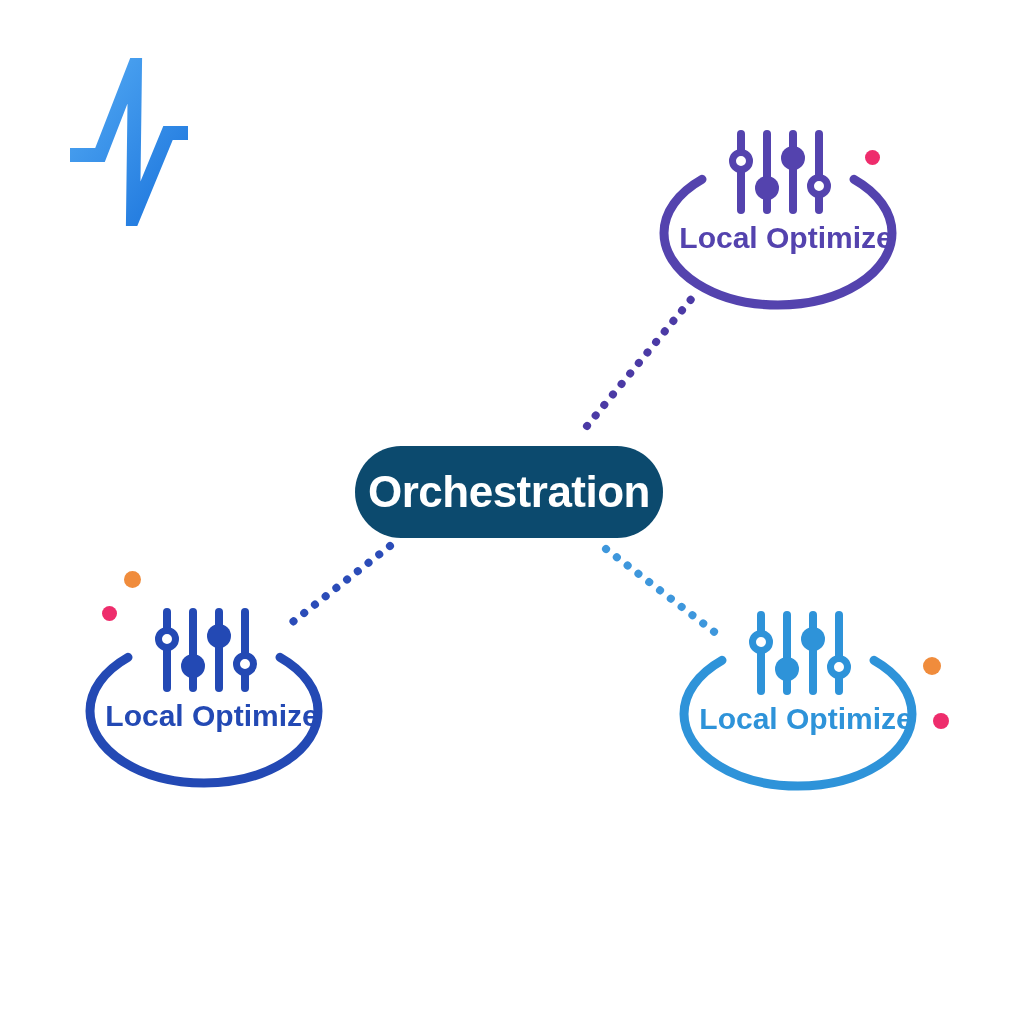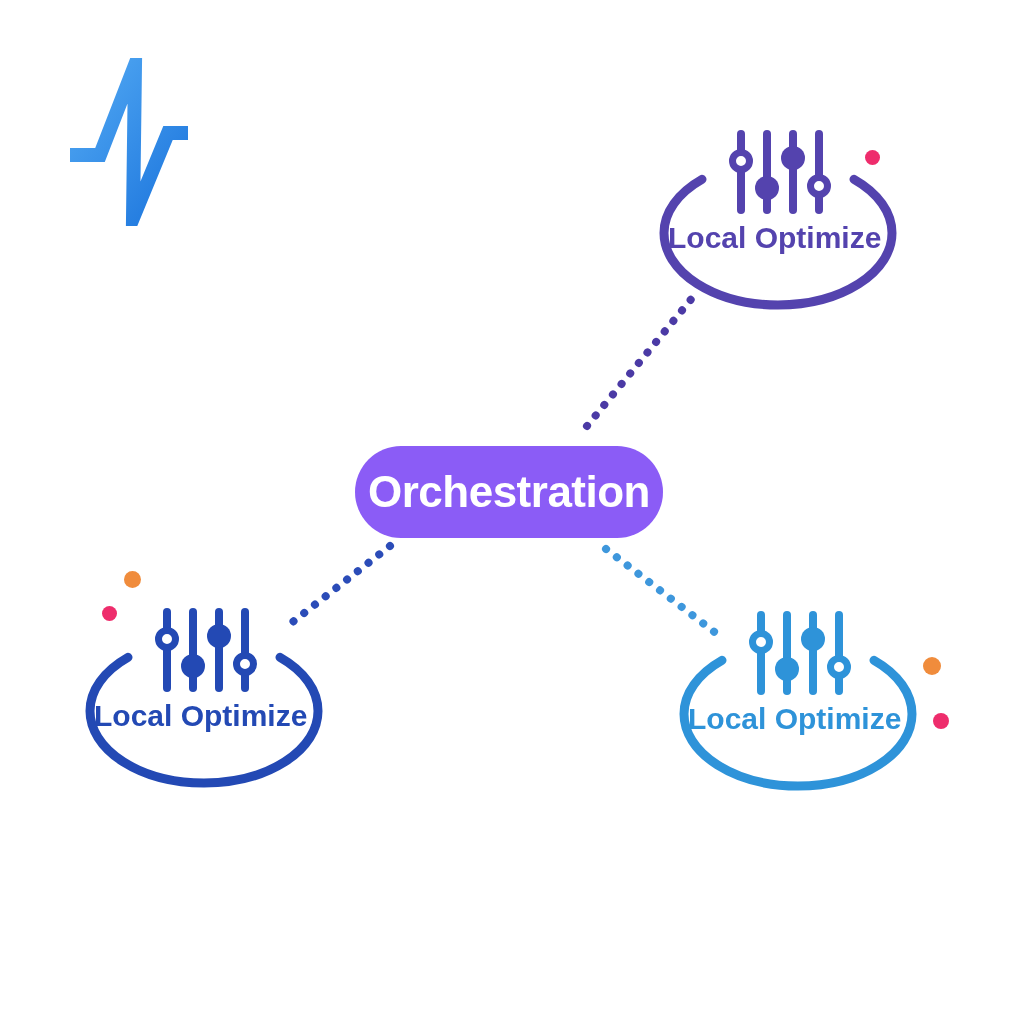--- a/index.html
+++ b/index.html
@@ -7,35 +7,35 @@
     position:relative;width:1024px;height:1024px;background:#ffffff;
     font-family:"Liberation Sans",sans-serif;overflow:hidden;
   }
   
   .logo{position:absolute;left:66px;top:58px;width:126px;height:168px;}
   
   .connectors{position:absolute;left:0;top:0;width:1024px;height:1024px;}
   
   .pill{
     position:absolute;left:355px;top:446px;width:308px;height:92px;
-    background:#8b5cf6;border-radius:46px;
+    background:#0c4a6e;border-radius:46px;
     display:flex;align-items:center;justify-content:center;
   }
   .pill-label{
     color:#ffffff;font-size:44px;font-weight:bold;letter-spacing:-0.5px;
   }
   
   .node{position:absolute;width:252px;height:172px;}
   .node-purple{color:#5443ae;}
   .node-blue{color:#2349b4;}
   .node-lightblue{color:#2e93d9;}
   .node .ring{position:absolute;left:0;top:0;width:252px;height:172px;}
   .node .sliders{position:absolute;left:76px;top:-14px;width:104px;height:84px;}
   .node-label{
-    position:absolute;left:16px;right:0;top:77px;
+    position:absolute;left:16px;right:0;top:77px;text-align:center;
     font-size:30px;font-weight:bold;color:currentColor;white-space:nowrap;
   }
   
   .dot{position:absolute;border-radius:50%;}
   .dot-orange{background:#f08c3c;}
   .dot-pink{background:#ee2d6c;}
   .dot-tr-pink{left:865px;top:150px;width:15px;height:15px;}
   .dot-bl-orange{left:124px;top:571px;width:17px;height:17px;}
   .dot-bl-pink{left:102px;top:606px;width:15px;height:15px;}
   .dot-br-orange{left:923px;top:657px;width:18px;height:18px;}

